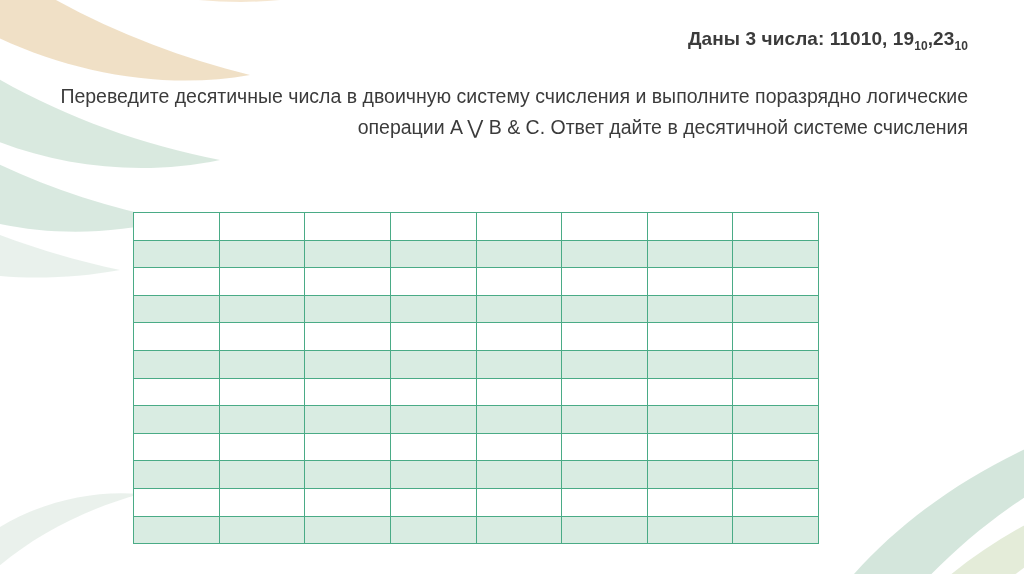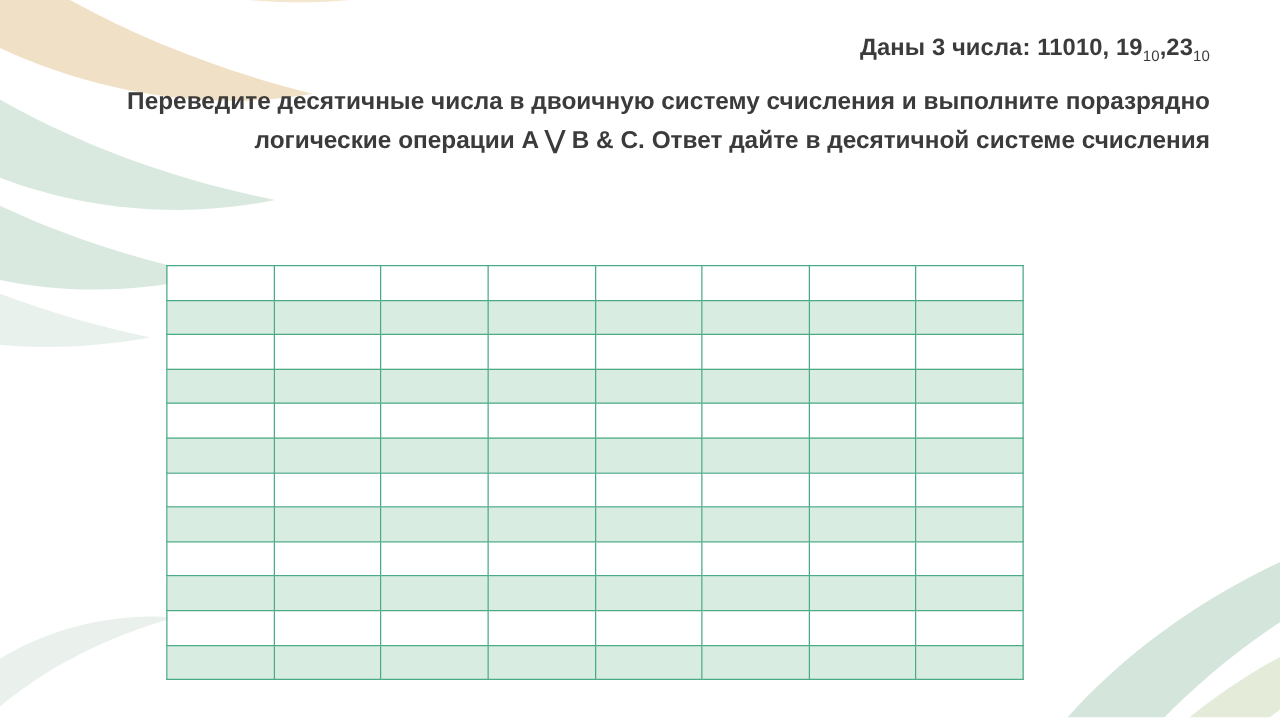--- a/index.html
+++ b/index.html
@@ -59,28 +59,28 @@
   .line-1 {
     font-size: 19px;
     font-weight: bold;
     line-height: 26px;
     letter-spacing: 0.1px;
     white-space: nowrap;
   }
   .line-1 .sub {
     font-size: 12px;
     vertical-align: sub;
-    font-weight: normal;
+    font-weight: bold;
   }
   .task-text {
-    margin-top: 8px;
+    margin-top: 22px;
     font-size: 19.5px;
     line-height: 31px;
     color: #3b3b3b;
-    font-weight: bold;
+    font-weight: normal;
   }
 
   
   .tbl-wrap {
     position: absolute;
     left: 133px;
     top: 212px;
     width: 686px;
   }
   table.grid {

